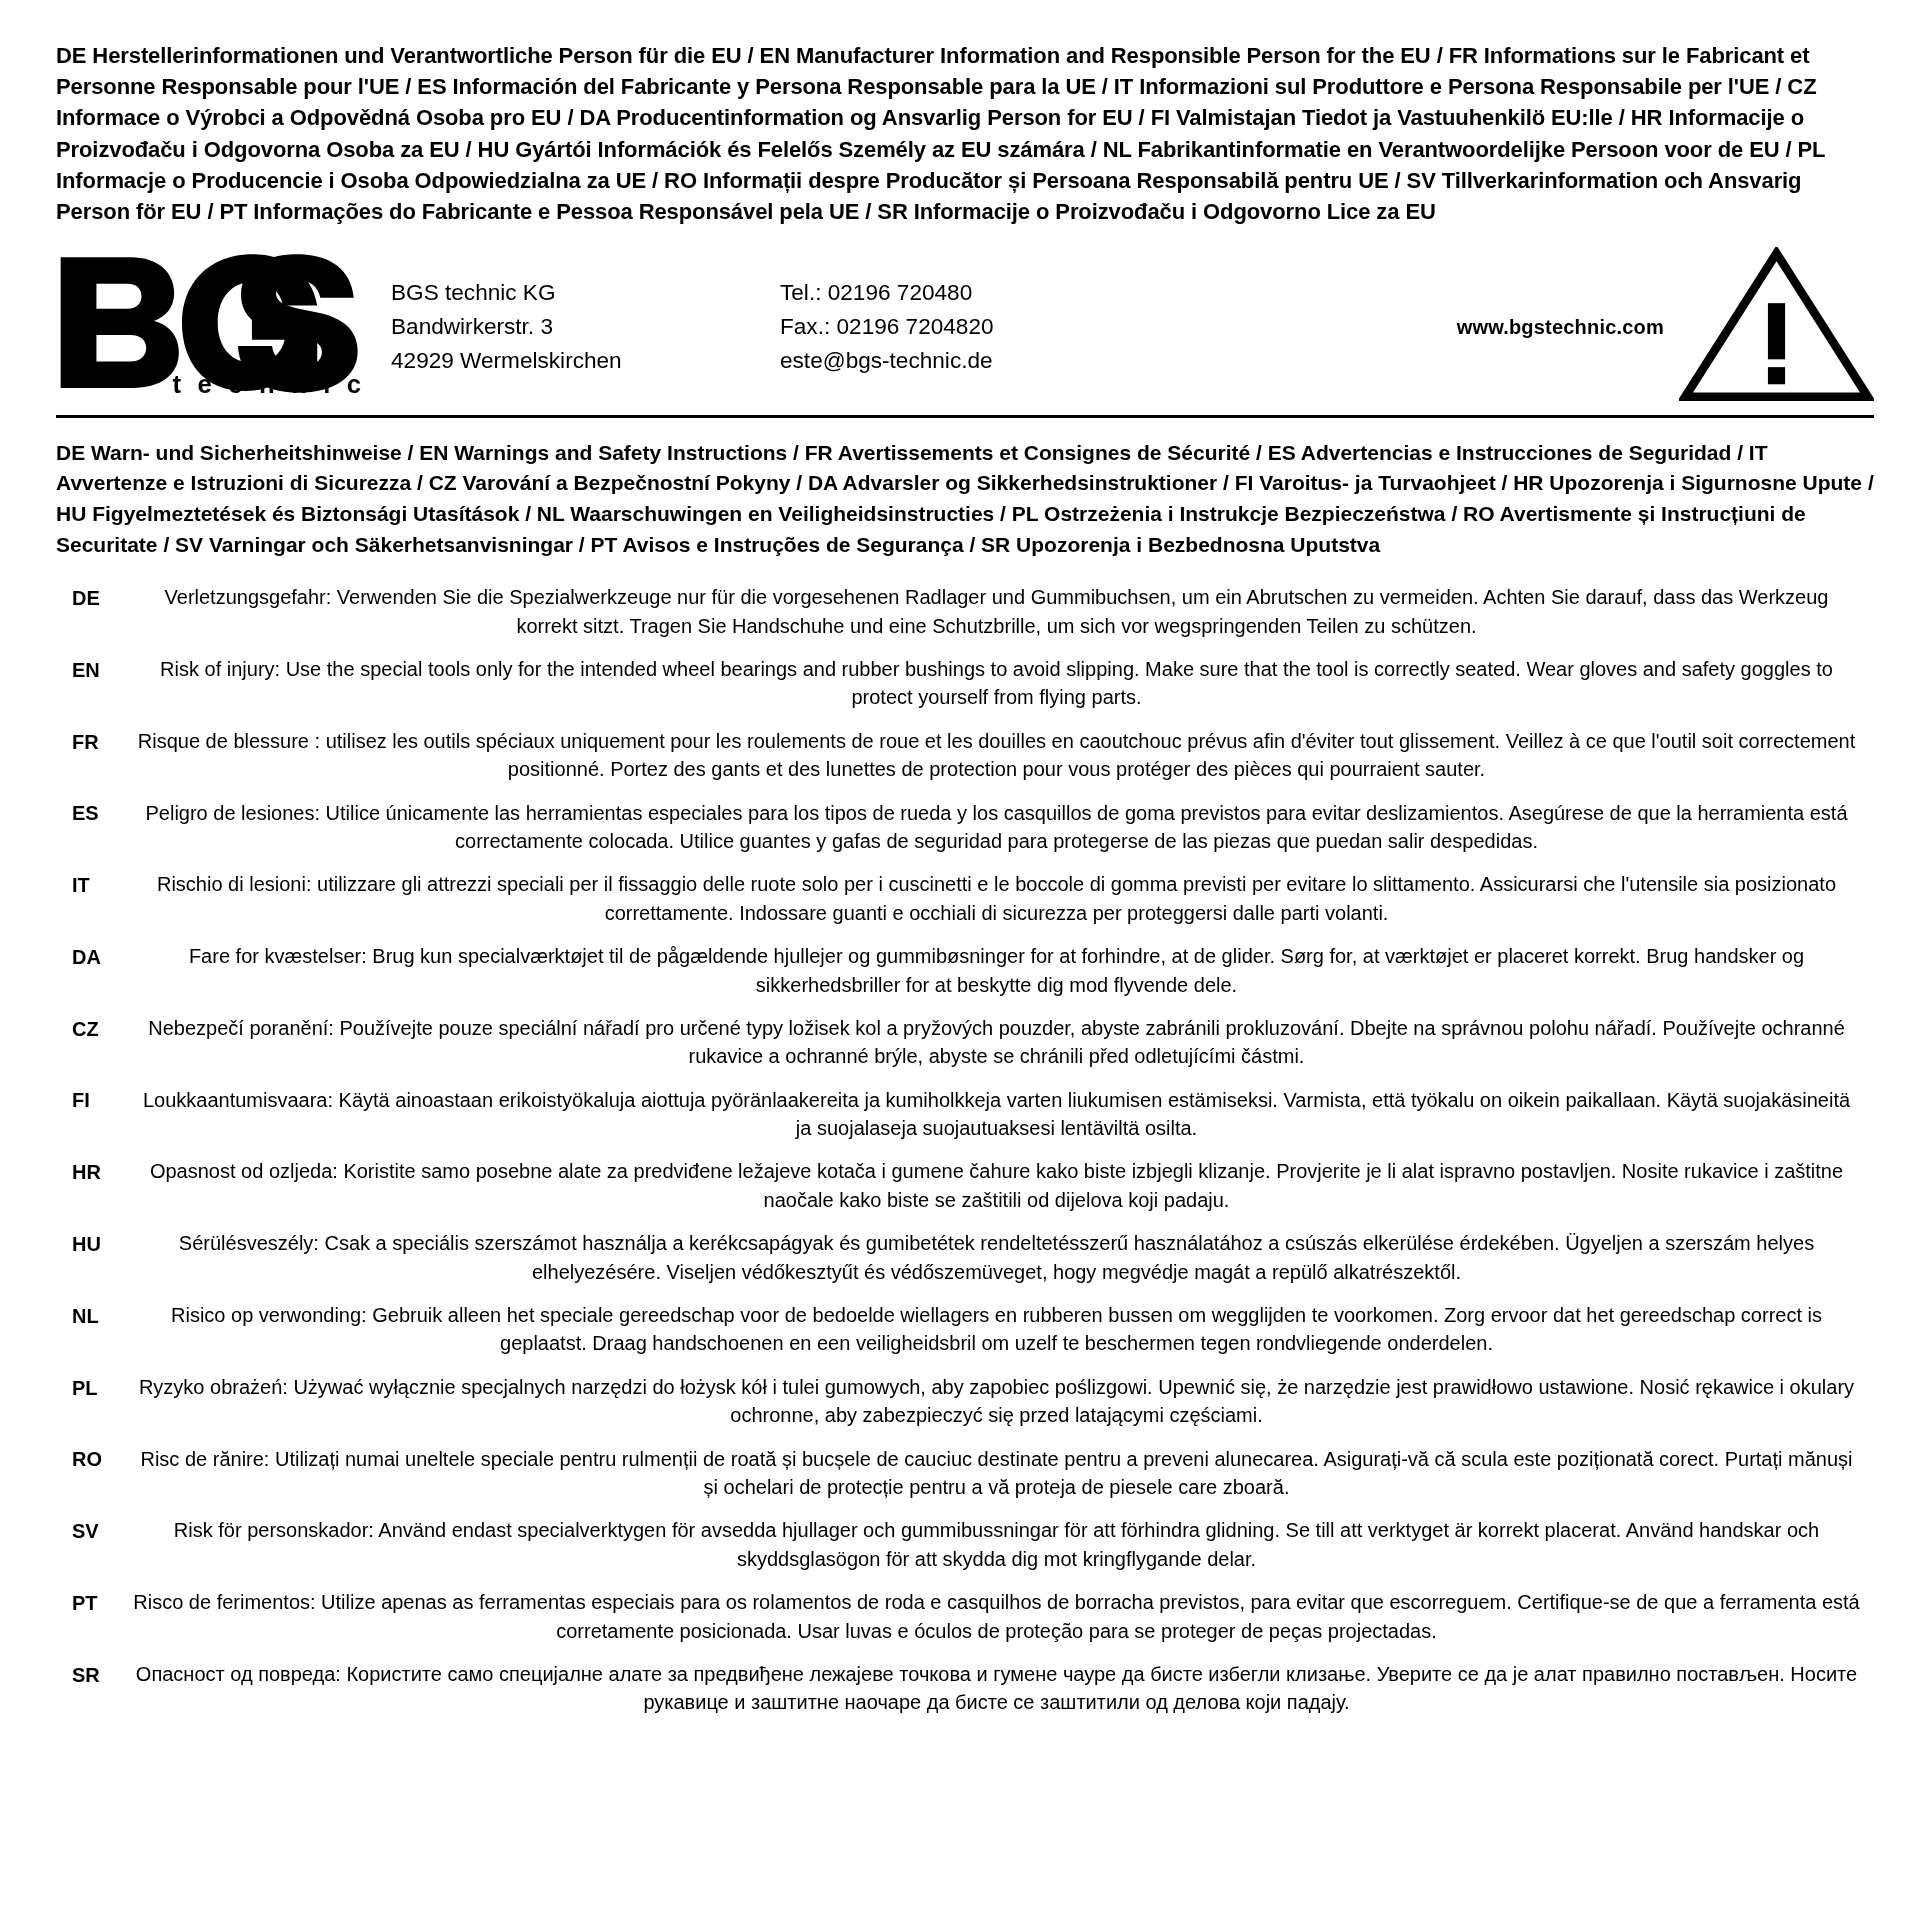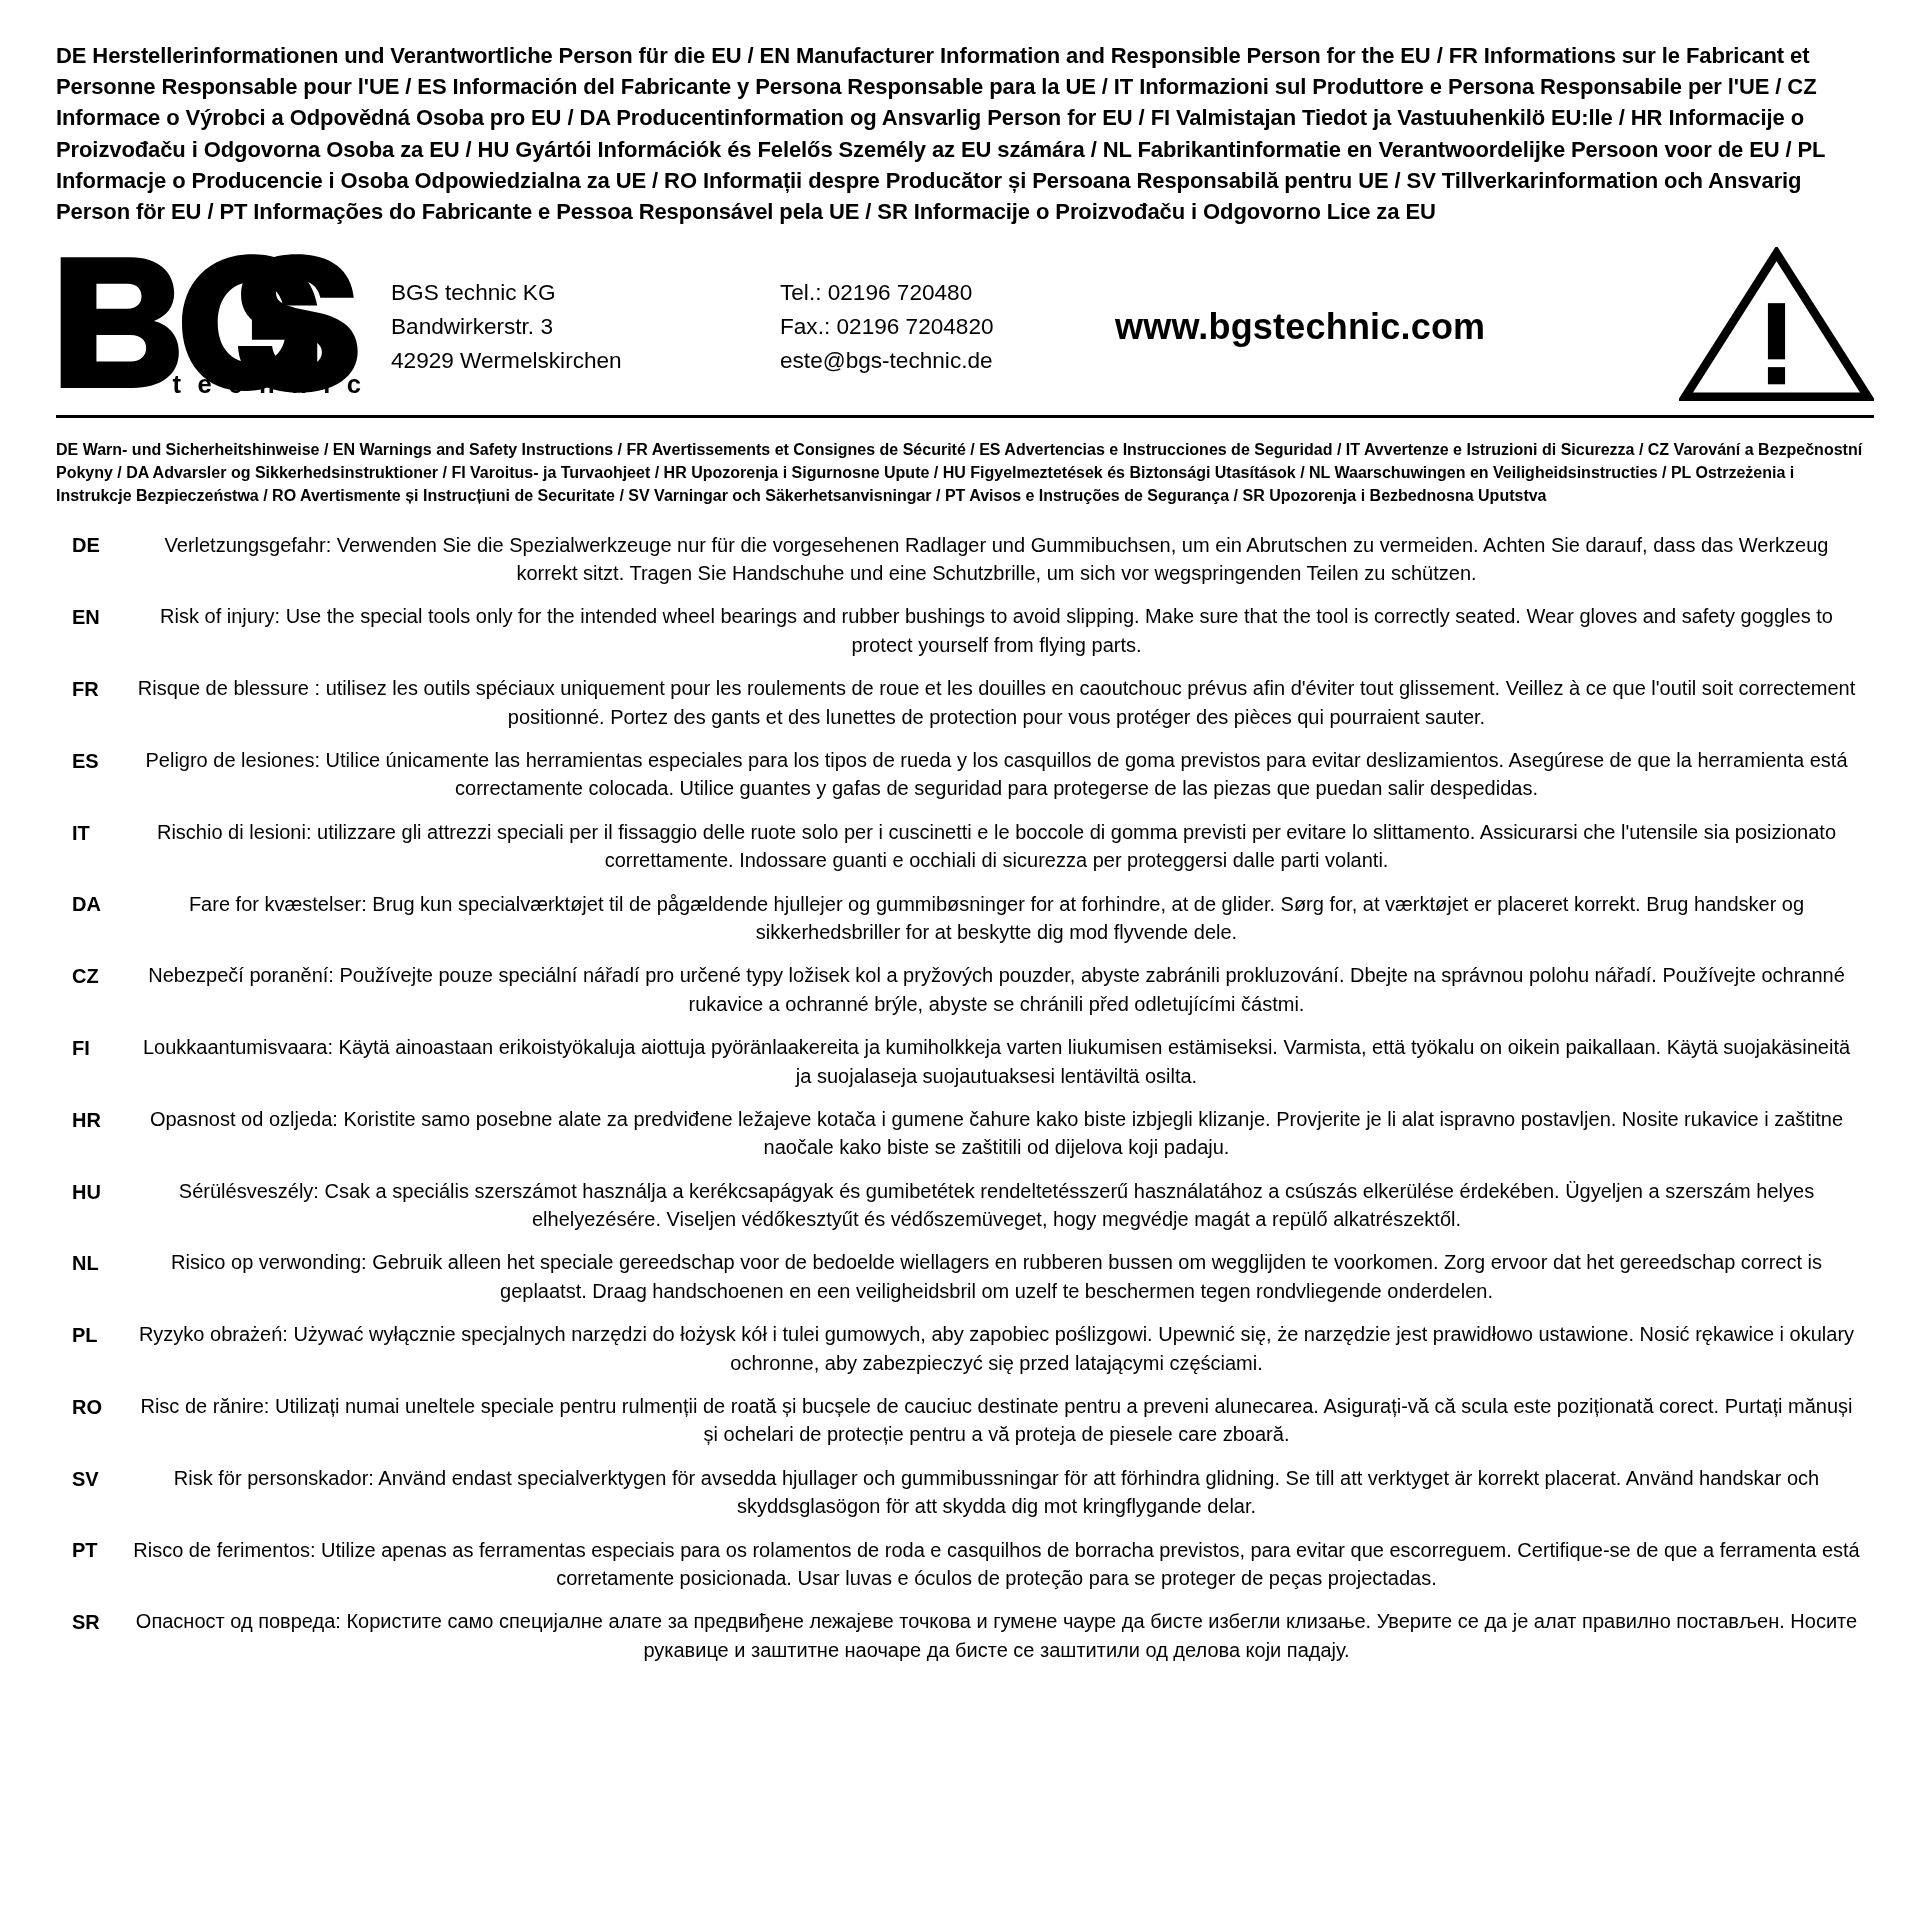--- a/index.html
+++ b/index.html
@@ -53,42 +53,42 @@
     padding-top: 4.7px;
   }
   .contact-cell {
     flex: 0 0 335px;
     font-size: 22.6px;
     line-height: 1.52;
     padding-top: 4.7px;
   }
   .web-cell {
     flex: 1 1 auto;
-    font-size: 36px;
-    font-weight: bold;
-    text-align: left;
+    font-size: 20px;
+    font-weight: bold;
+    text-align: right;
     padding-top: 4.7px;
     letter-spacing: 0.2px;
   }
   .warn-cell {
     flex: 0 0 210px;
     display: flex;
     justify-content: flex-end;
     align-items: center;
   }
 
   .rule {
     border: 0;
     border-top: 3.9px solid #000;
     margin: 6.2px 0 0 0;
   }
 
   
   .section-heading {
-    font-size: 16px;
+    font-size: 21px;
     font-weight: bold;
     line-height: 1.46;
     margin: 20px 0 23px 0;
   }
 
   
   .lang-list { margin-top: 3.1px; }
   .lang-row {
     display: flex;
     align-items: flex-start;

